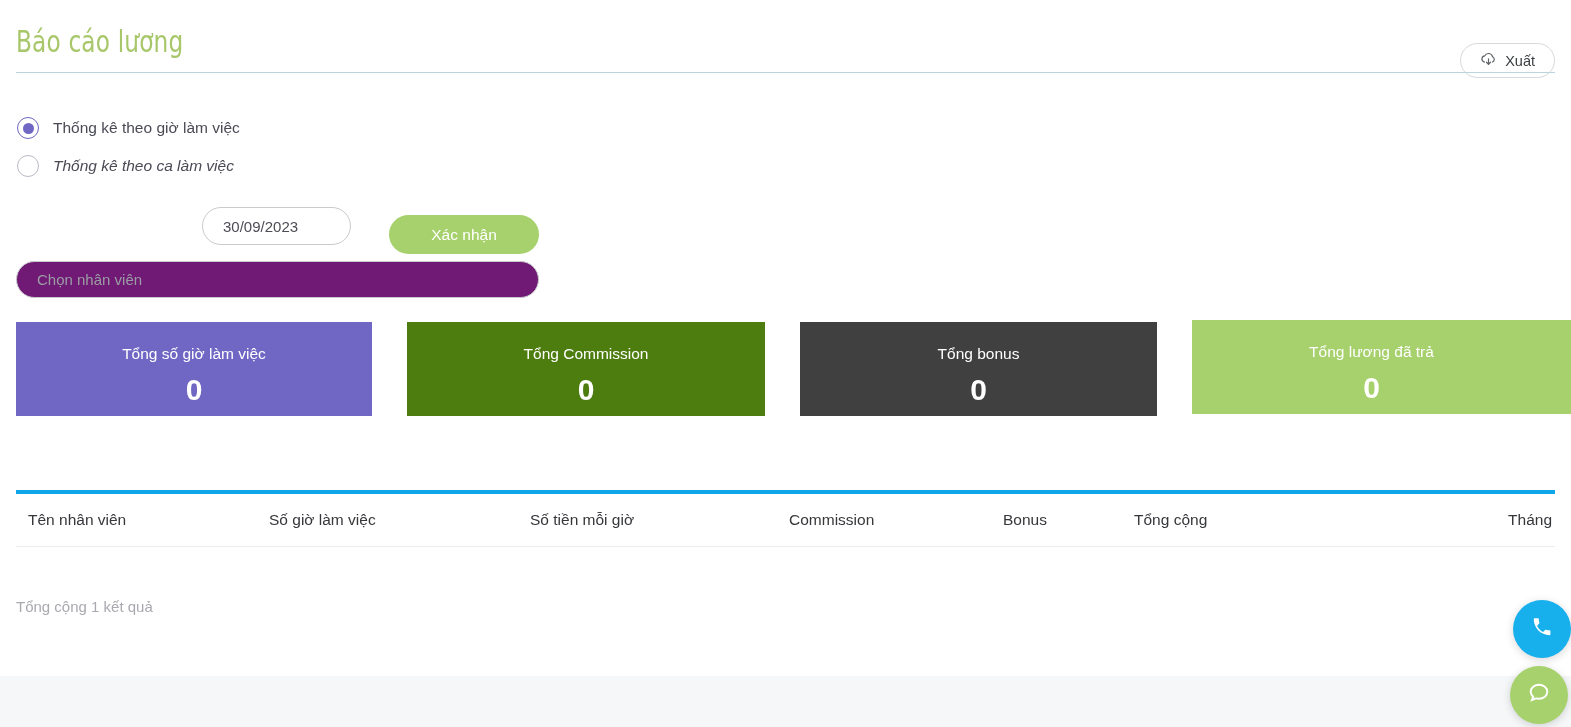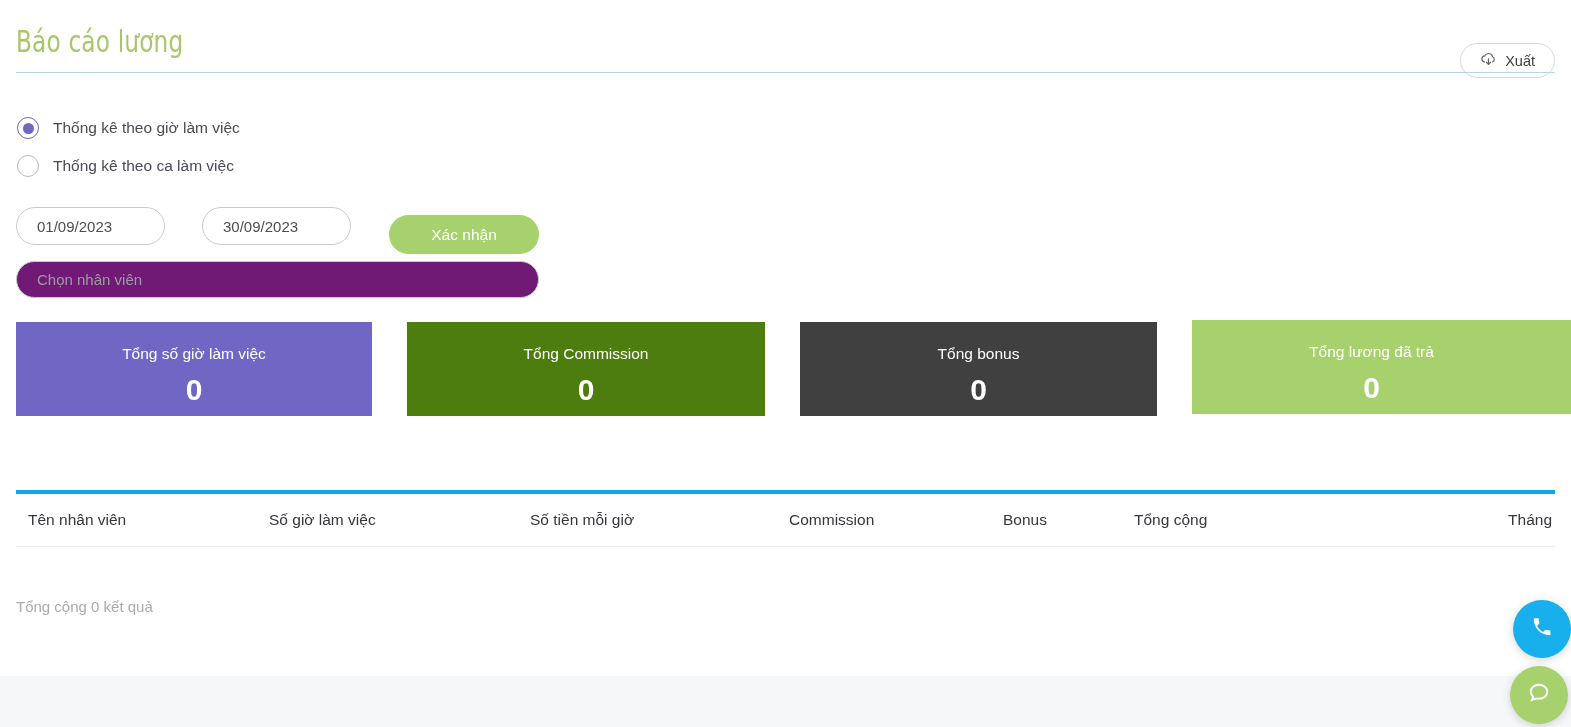--- a/index.html
+++ b/index.html
@@ -66,21 +66,21 @@
 
   
   .radio-row {
     position: absolute;
     display: flex;
     align-items: center;
     gap: 14px;
     cursor: pointer;
   }
   .radio-row.r1 { left: 17px; top: 117px; }
-  .radio-row.r2 { left: 17px; top: 155px; }
+  .radio-row.r2 { left: 17px; top: 155px; font-style: italic; }
   .radio-outer {
     width: 22px; height: 22px;
     border-radius: 50%;
     border: 1.6px solid #b9b9c4;
     display: flex; align-items: center; justify-content: center;
     background: #fff;
     flex: none;
   }
   .radio-outer.checked { border-color: #6f67c3; }
   .radio-dot {
@@ -241,21 +241,20 @@
         <span class="radio-dot"></span>
       </span>
       <span class="radio-label">Thống kê theo giờ làm việc</span>
     </div>
 
     <div class="radio-row r2">
       <span class="radio-outer"></span>
       <span class="radio-label">Thống kê theo ca làm việc</span>
     </div>
 
-    <div class="date-input date-from">01/09/2023</div>
     <div class="date-input date-to">30/09/2023</div>
     <button class="confirm-btn">Xác nhận</button>
     <div class="employee-select">Chọn nhân viên</div>
 
     <div class="stat-card card-1">
       <div class="stat-title">Tổng số giờ làm việc</div>
       <div class="stat-value">0</div>
     </div>
 
     <div class="stat-card card-2">
@@ -279,21 +278,21 @@
         <div class="th th-hours">Số giờ làm việc</div>
         <div class="th th-rate">Số tiền mỗi giờ</div>
         <div class="th th-commission">Commission</div>
         <div class="th th-bonus">Bonus</div>
         <div class="th th-total">Tổng cộng</div>
         <div class="th th-month">Tháng</div>
       </div>
       <div></div>
     </div>
 
-    <div class="result-count">Tổng cộng 0 kết quả</div>
+    <div class="result-count">Tổng cộng 1 kết quả</div>
   </div>
 
   <div class="fab fab-call">
     <span>
       <svg width="22" height="22" viewBox="0 0 24 24" fill="#ffffff">
         <path d="M6.6 10.8c1.5 2.9 3.7 5.1 6.6 6.6l2.2-2.2c.3-.3.7-.4 1.1-.2 1.1.4 2.4.6 3.7.6.6 0 1 .4 1 1V20c0 .6-.4 1-1 1C10.9 21 3 13.1 3 3.4c0-.6.4-1 1-1h3.5c.6 0 1 .4 1 1 0 1.3.2 2.5.6 3.7.1.4 0 .8-.2 1.1l-2.3 2.6z"></path>
       </svg>
     </span>
   </div>
 

